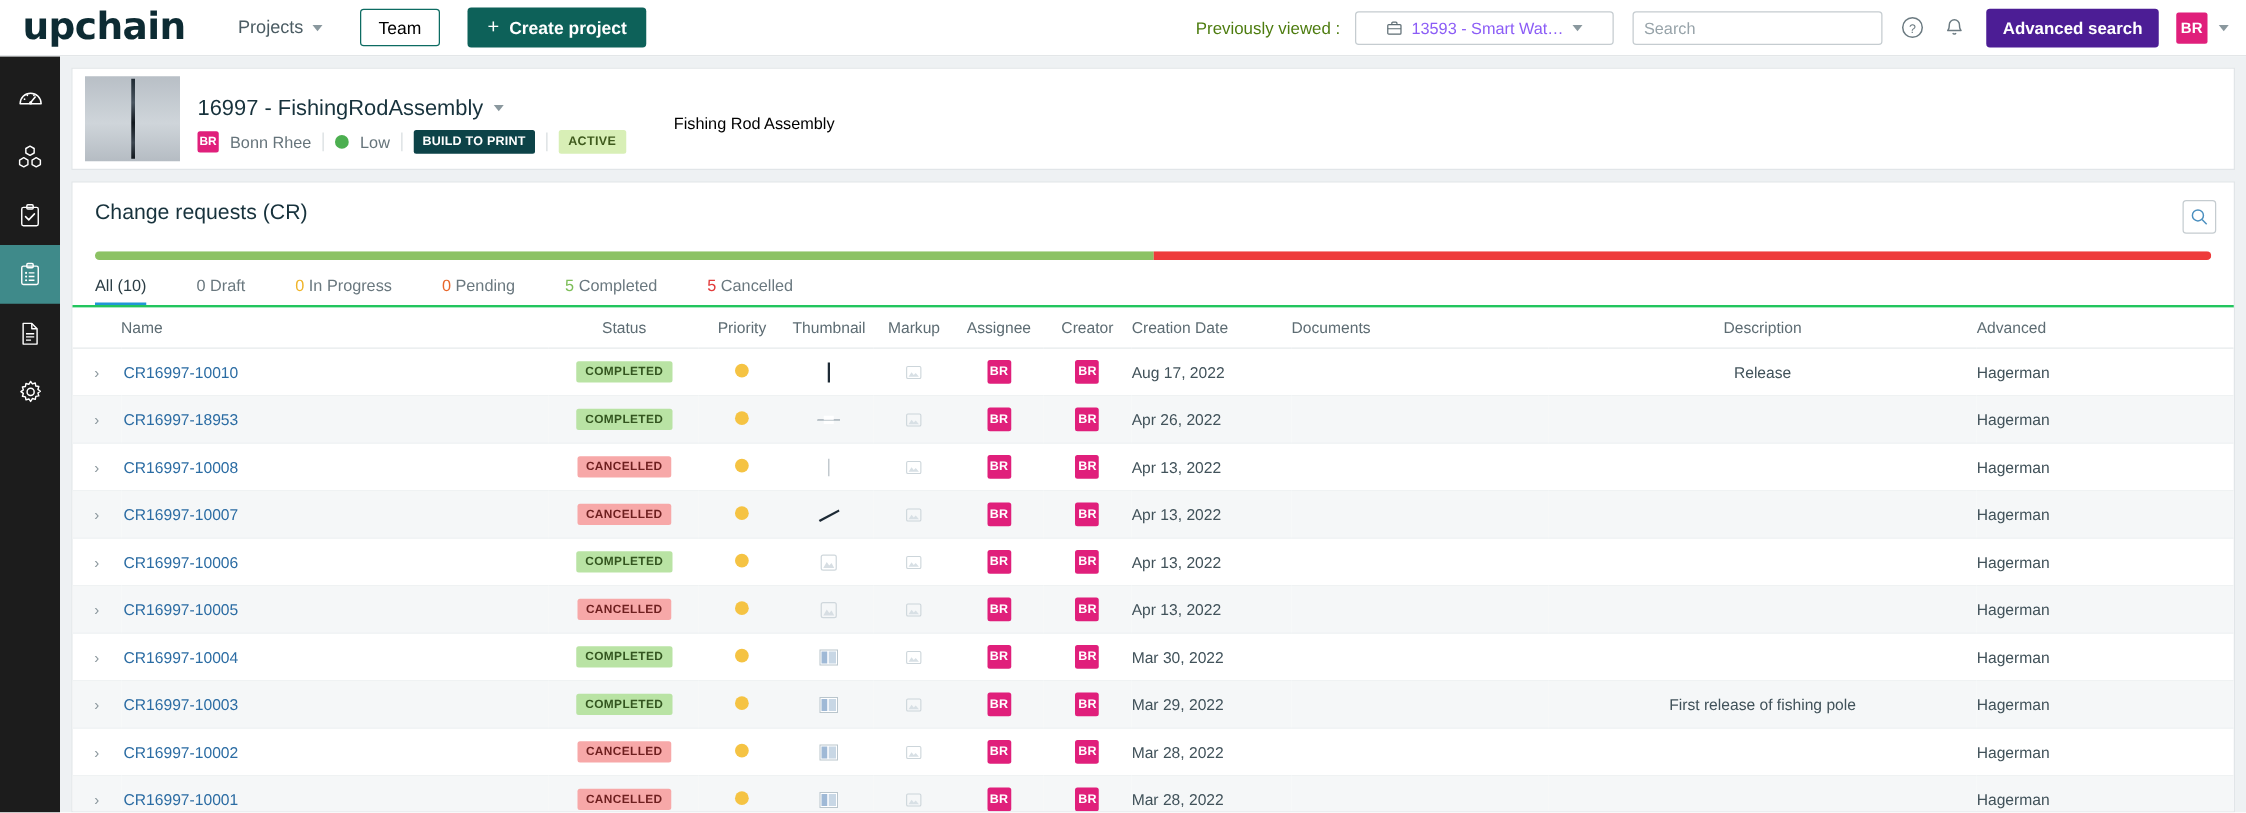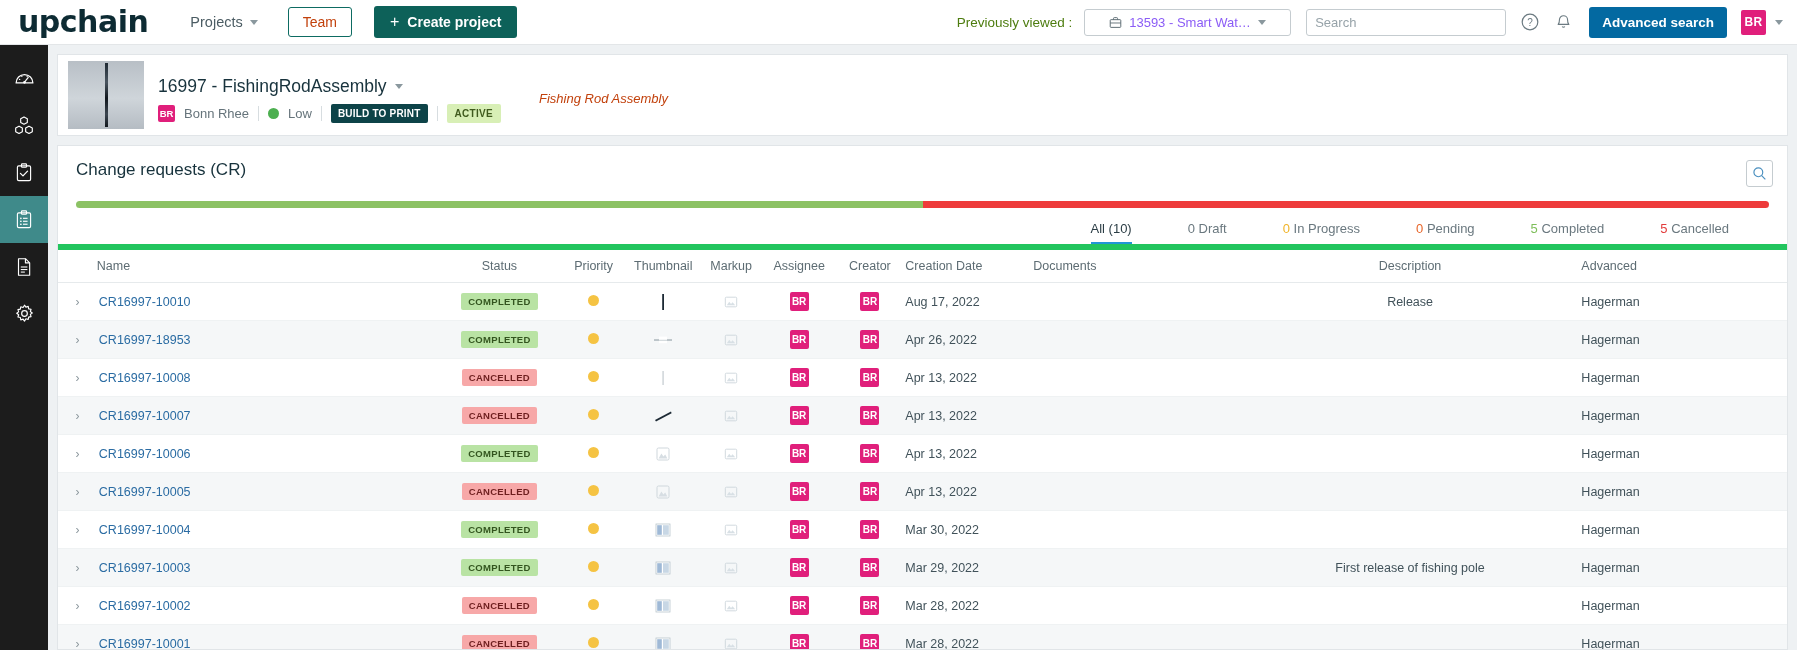--- a/index.html
+++ b/index.html
@@ -20,21 +20,21 @@
     padding: 0 14px 0 18px;
     position: relative; z-index: 30;
   }
   .logo { font-size: 30px; font-weight: 700; color: #0d2b33; letter-spacing: -0.5px;
           line-height: 1; font-family: "DejaVu Sans", sans-serif; }
   .nav-projects { margin-left: 42px; display: flex; align-items: center; gap: 7px;
                   font-size: 14.5px; color: #4b5c63; cursor: pointer; }
   .caret { width: 0; height: 0; border-left: 4px solid transparent; border-right: 4px solid transparent;
            border-top: 5px solid #8a989e; display: inline-block; }
   .btn-team {
-    margin-left: 30px; border: 1px solid #0d6b62; color: #c2410c; background: #fff;
+    margin-left: 30px; border: 1px solid #0d6b62; color: #000000; background: #fff;
     font-size: 14px; padding: 6px 14px; border-radius: 3px; cursor: pointer;
   }
   .btn-create {
     margin-left: 22px; background: #0d6159; color: #fff; border: none;
     font-size: 14px; padding: 8px 16px; border-radius: 3px; cursor: pointer;
     display: flex; align-items: center; gap: 8px; font-weight: 600;
   }
   .plus { font-size: 16px; font-weight: 400; line-height: 1; }
 
   .prev-viewed { margin-left: auto; font-size: 13.5px; color: #4d7c0f; white-space: nowrap; }
@@ -46,21 +46,21 @@
   .proj-select .sel-label { flex: 1; overflow: hidden; white-space: nowrap; text-overflow: ellipsis; }
   .searchbox {
     margin-left: 15px; width: 200px; height: 27px; border: 1px solid #c5ccd0; border-radius: 3px;
     display: flex; align-items: center; padding: 0 8px; gap: 6px; background: #fff;
   }
   .searchbox input { flex: 1; border: none; outline: none; font-size: 13px; color: #41525a;
                      font-family: "Liberation Sans", sans-serif; background: transparent; }
   .searchbox input::placeholder { color: #97a3a9; }
   .icon-btn { margin-left: 14px; cursor: pointer; display: flex; align-items: center; }
   .btn-adv {
-    margin-left: 16px; background: #0369a1; color: #fff; border: none; font-size: 13.5px;
+    margin-left: 16px; background: #4c1d95; color: #fff; border: none; font-size: 13.5px;
     padding: 8px 13px; border-radius: 3px; cursor: pointer; font-weight: 600; white-space: nowrap;
   }
   .avatar-top {
     margin-left: 14px; width: 25px; height: 25px; background: #e01f7b; color: #fff;
     font-size: 12px; font-weight: 700; display: flex; align-items: center; justify-content: center;
     border-radius: 2px; letter-spacing: 0.3px;
   }
   .avatar-caret { margin-left: 9px; cursor: pointer; }
 
   
@@ -98,34 +98,34 @@
   .proj-title { font-size: 17.5px; color: #17323c; font-weight: 400; }
   .proj-sub { display: flex; align-items: center; gap: 9px; font-size: 13px; color: #66747b; }
   .avatar-sm { width: 17px; height: 17px; background: #e01f7b; color: #fff; font-size: 9.5px;
                font-weight: 700; display: flex; align-items: center; justify-content: center; border-radius: 2px; }
   .dot-green { width: 11px; height: 11px; border-radius: 50%; background: #4caf50; }
   .vbar { width: 1px; height: 15px; background: #d7dde0; }
   .chip-dark { background: #0d4348; color: #fff; font-size: 10px; font-weight: 700;
                padding: 4px 7px; border-radius: 2px; letter-spacing: 0.2px; }
   .chip-active { background: #d8efb6; color: #3f5a1d; font-size: 10px; font-weight: 700;
                  padding: 4px 8px; border-radius: 2px; letter-spacing: 0.3px; }
-  .proj-desc { font-size: 13px; color: #c2410c; padding-left: 38px; align-self: center; margin-top: 6px; font-style: italic; }
+  .proj-desc { font-size: 13px; color: #000000; padding-left: 38px; align-self: center; margin-top: 6px; }
 
   
   .table-card { background: #fff; border: 1px solid #e1e5e8; flex: 1; min-height: 0;
                 display: flex; flex-direction: column; padding: 0 0 0 0; }
   .tc-head { display: flex; align-items: flex-start; padding: 14px 14px 0 18px; }
   .tc-title { font-size: 17px; color: #17323c; }
   .search-icon-box { margin-left: auto; width: 27px; height: 27px; border: 1px solid #c5ccd0;
                      border-radius: 3px; display: flex; align-items: center; justify-content: center; cursor: pointer; }
 
   .progress { margin: 14px 18px 0 18px; height: 7px; border-radius: 4px; overflow: hidden; display: flex; }
   .progress .seg { height: 100%; }
 
-  .tabs { display: flex; gap: 16px; padding: 0 18px; margin-top: 8px; border-bottom: 6px solid #22c55e; justify-content: flex-end; }
+  .tabs { display: flex; gap: 0; padding: 0 18px; margin-top: 8px; border-bottom: 2px solid #22c55e; }
   .tab { font-size: 13px; color: #6a787f; padding: 5px 0 6px 0; margin-right: 40px; cursor: pointer;
          border-bottom: 2px solid transparent; white-space: nowrap; }
   .tab.active { color: #2b3d45; border-bottom-color: #2196d6; }
   .tab .num { font-weight: 400; }
 
   
   .tbl-wrap { flex: 1; min-height: 0; overflow: hidden; }
   table.cr { width: 100%; border-collapse: collapse; table-layout: fixed; }
   table.cr th {
     font-size: 12.5px; color: #5d6c73; font-weight: 400; text-align: left;

